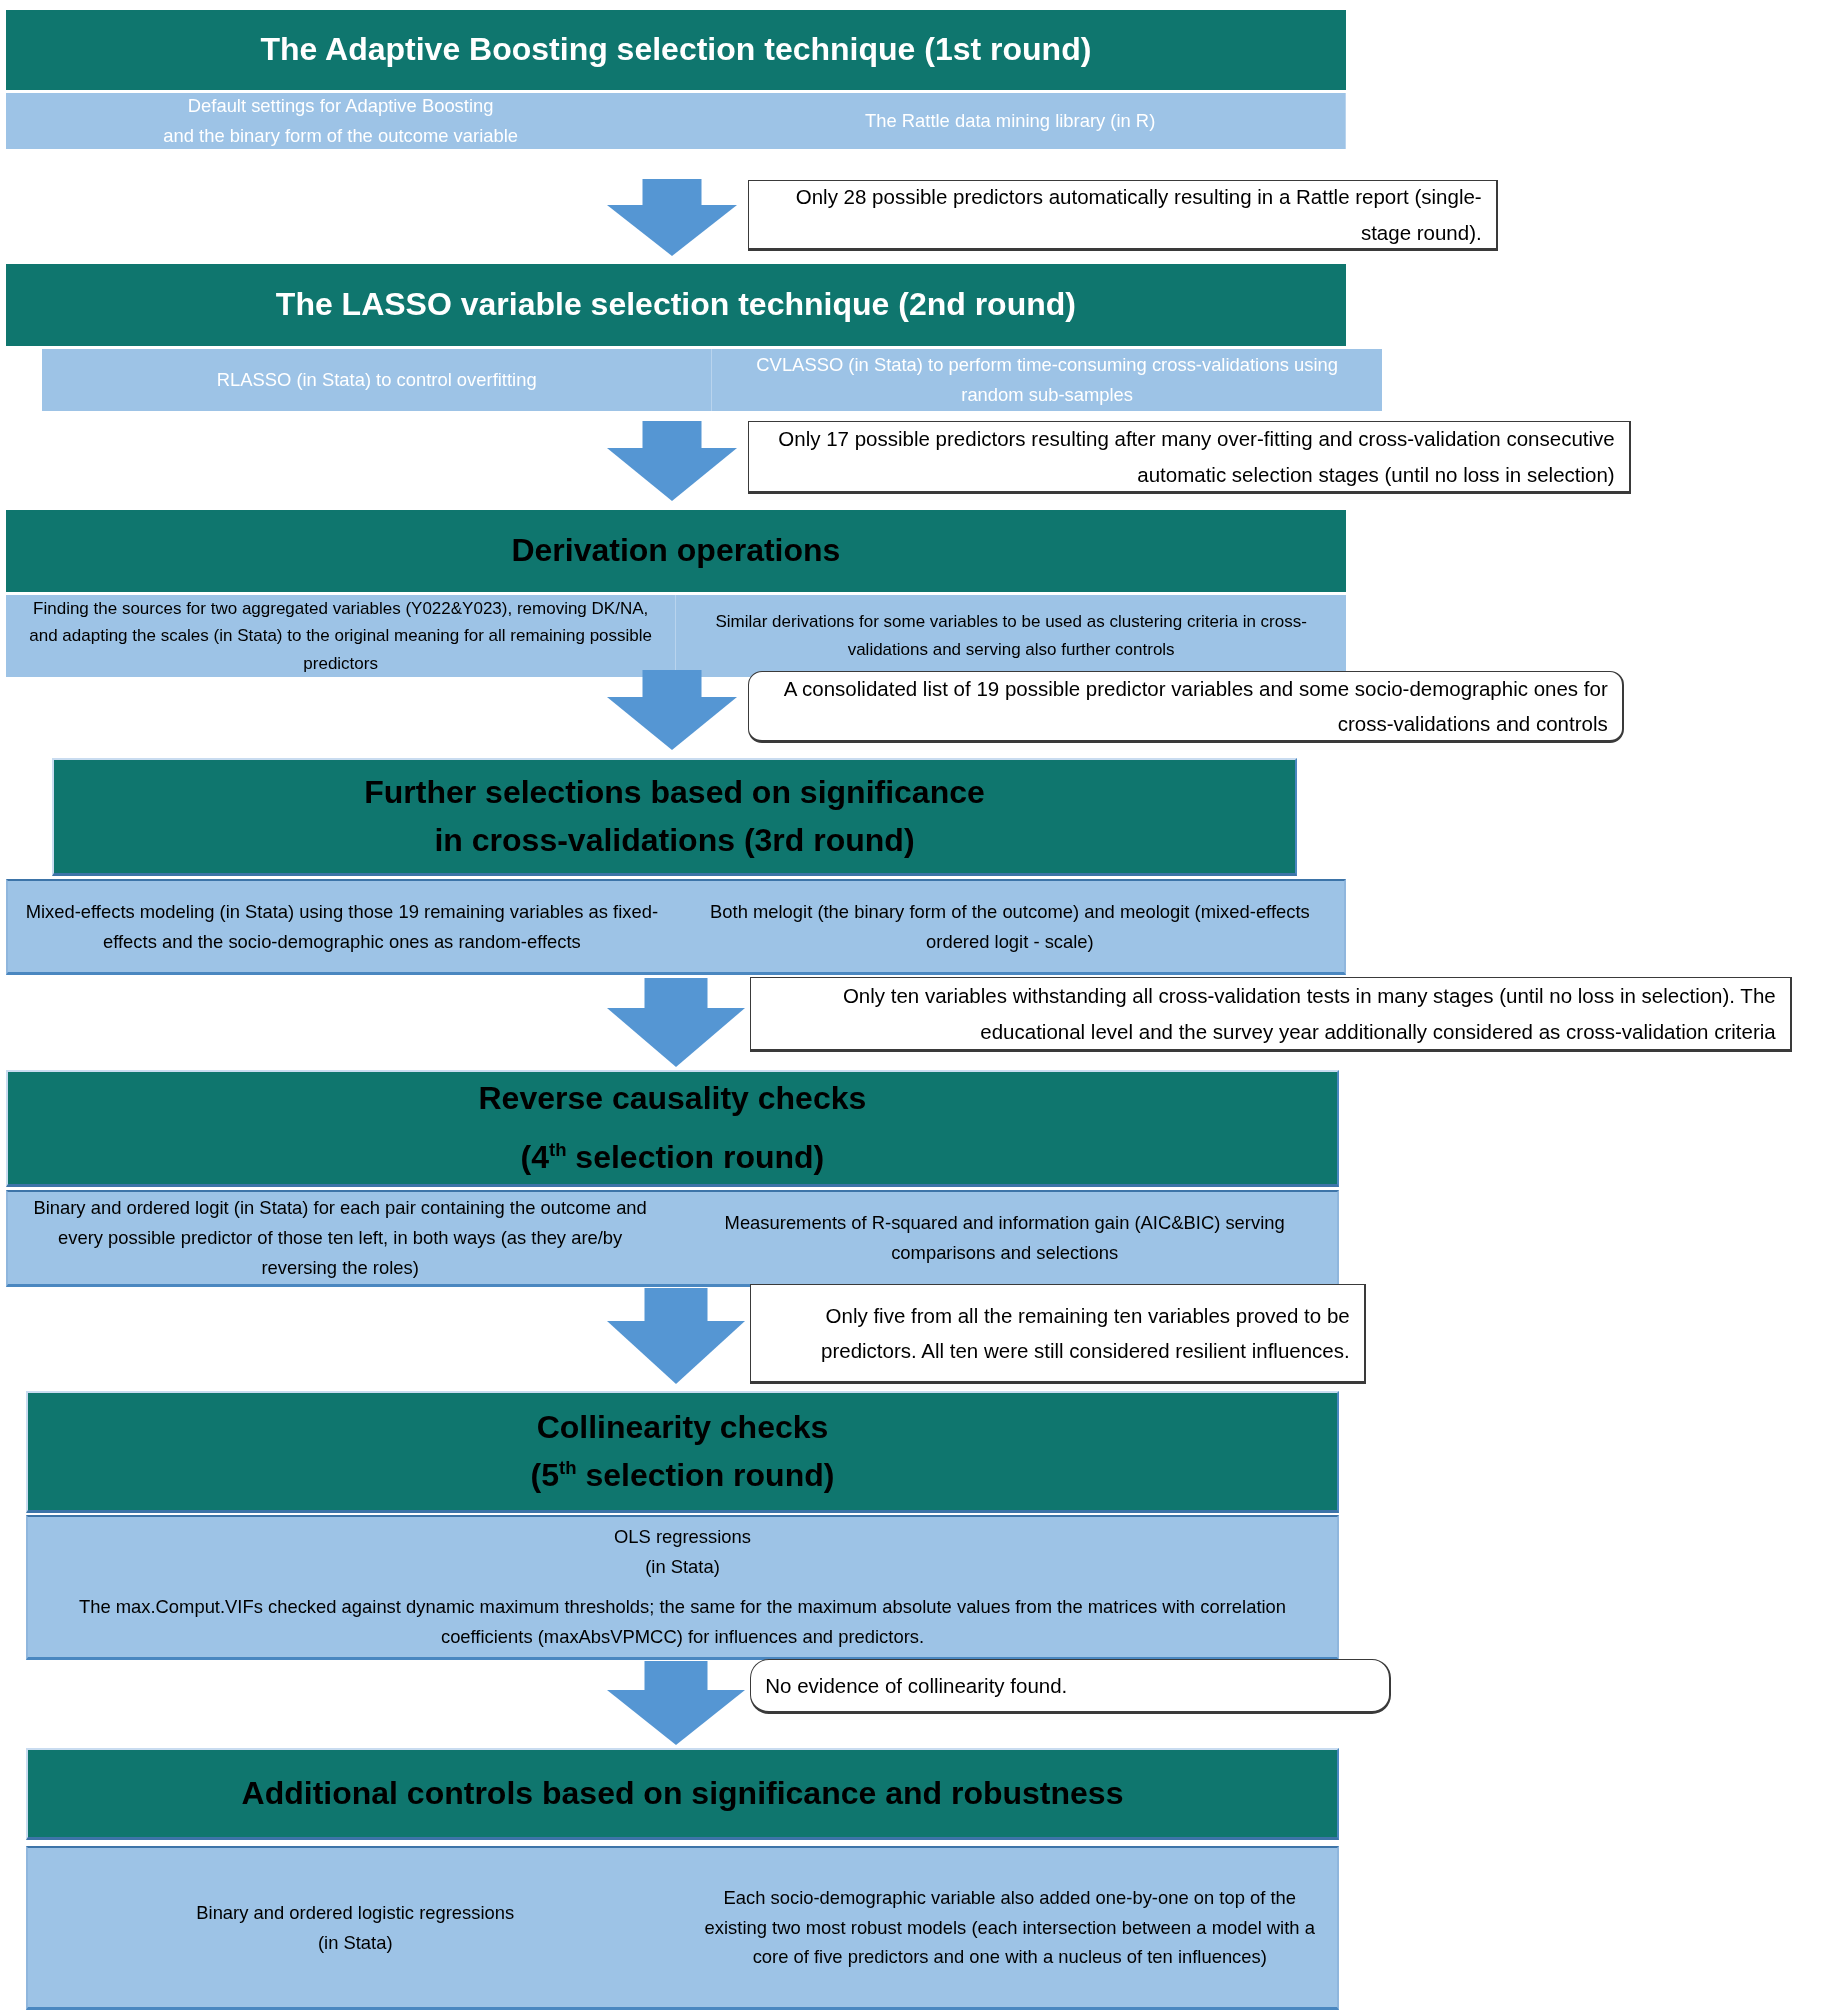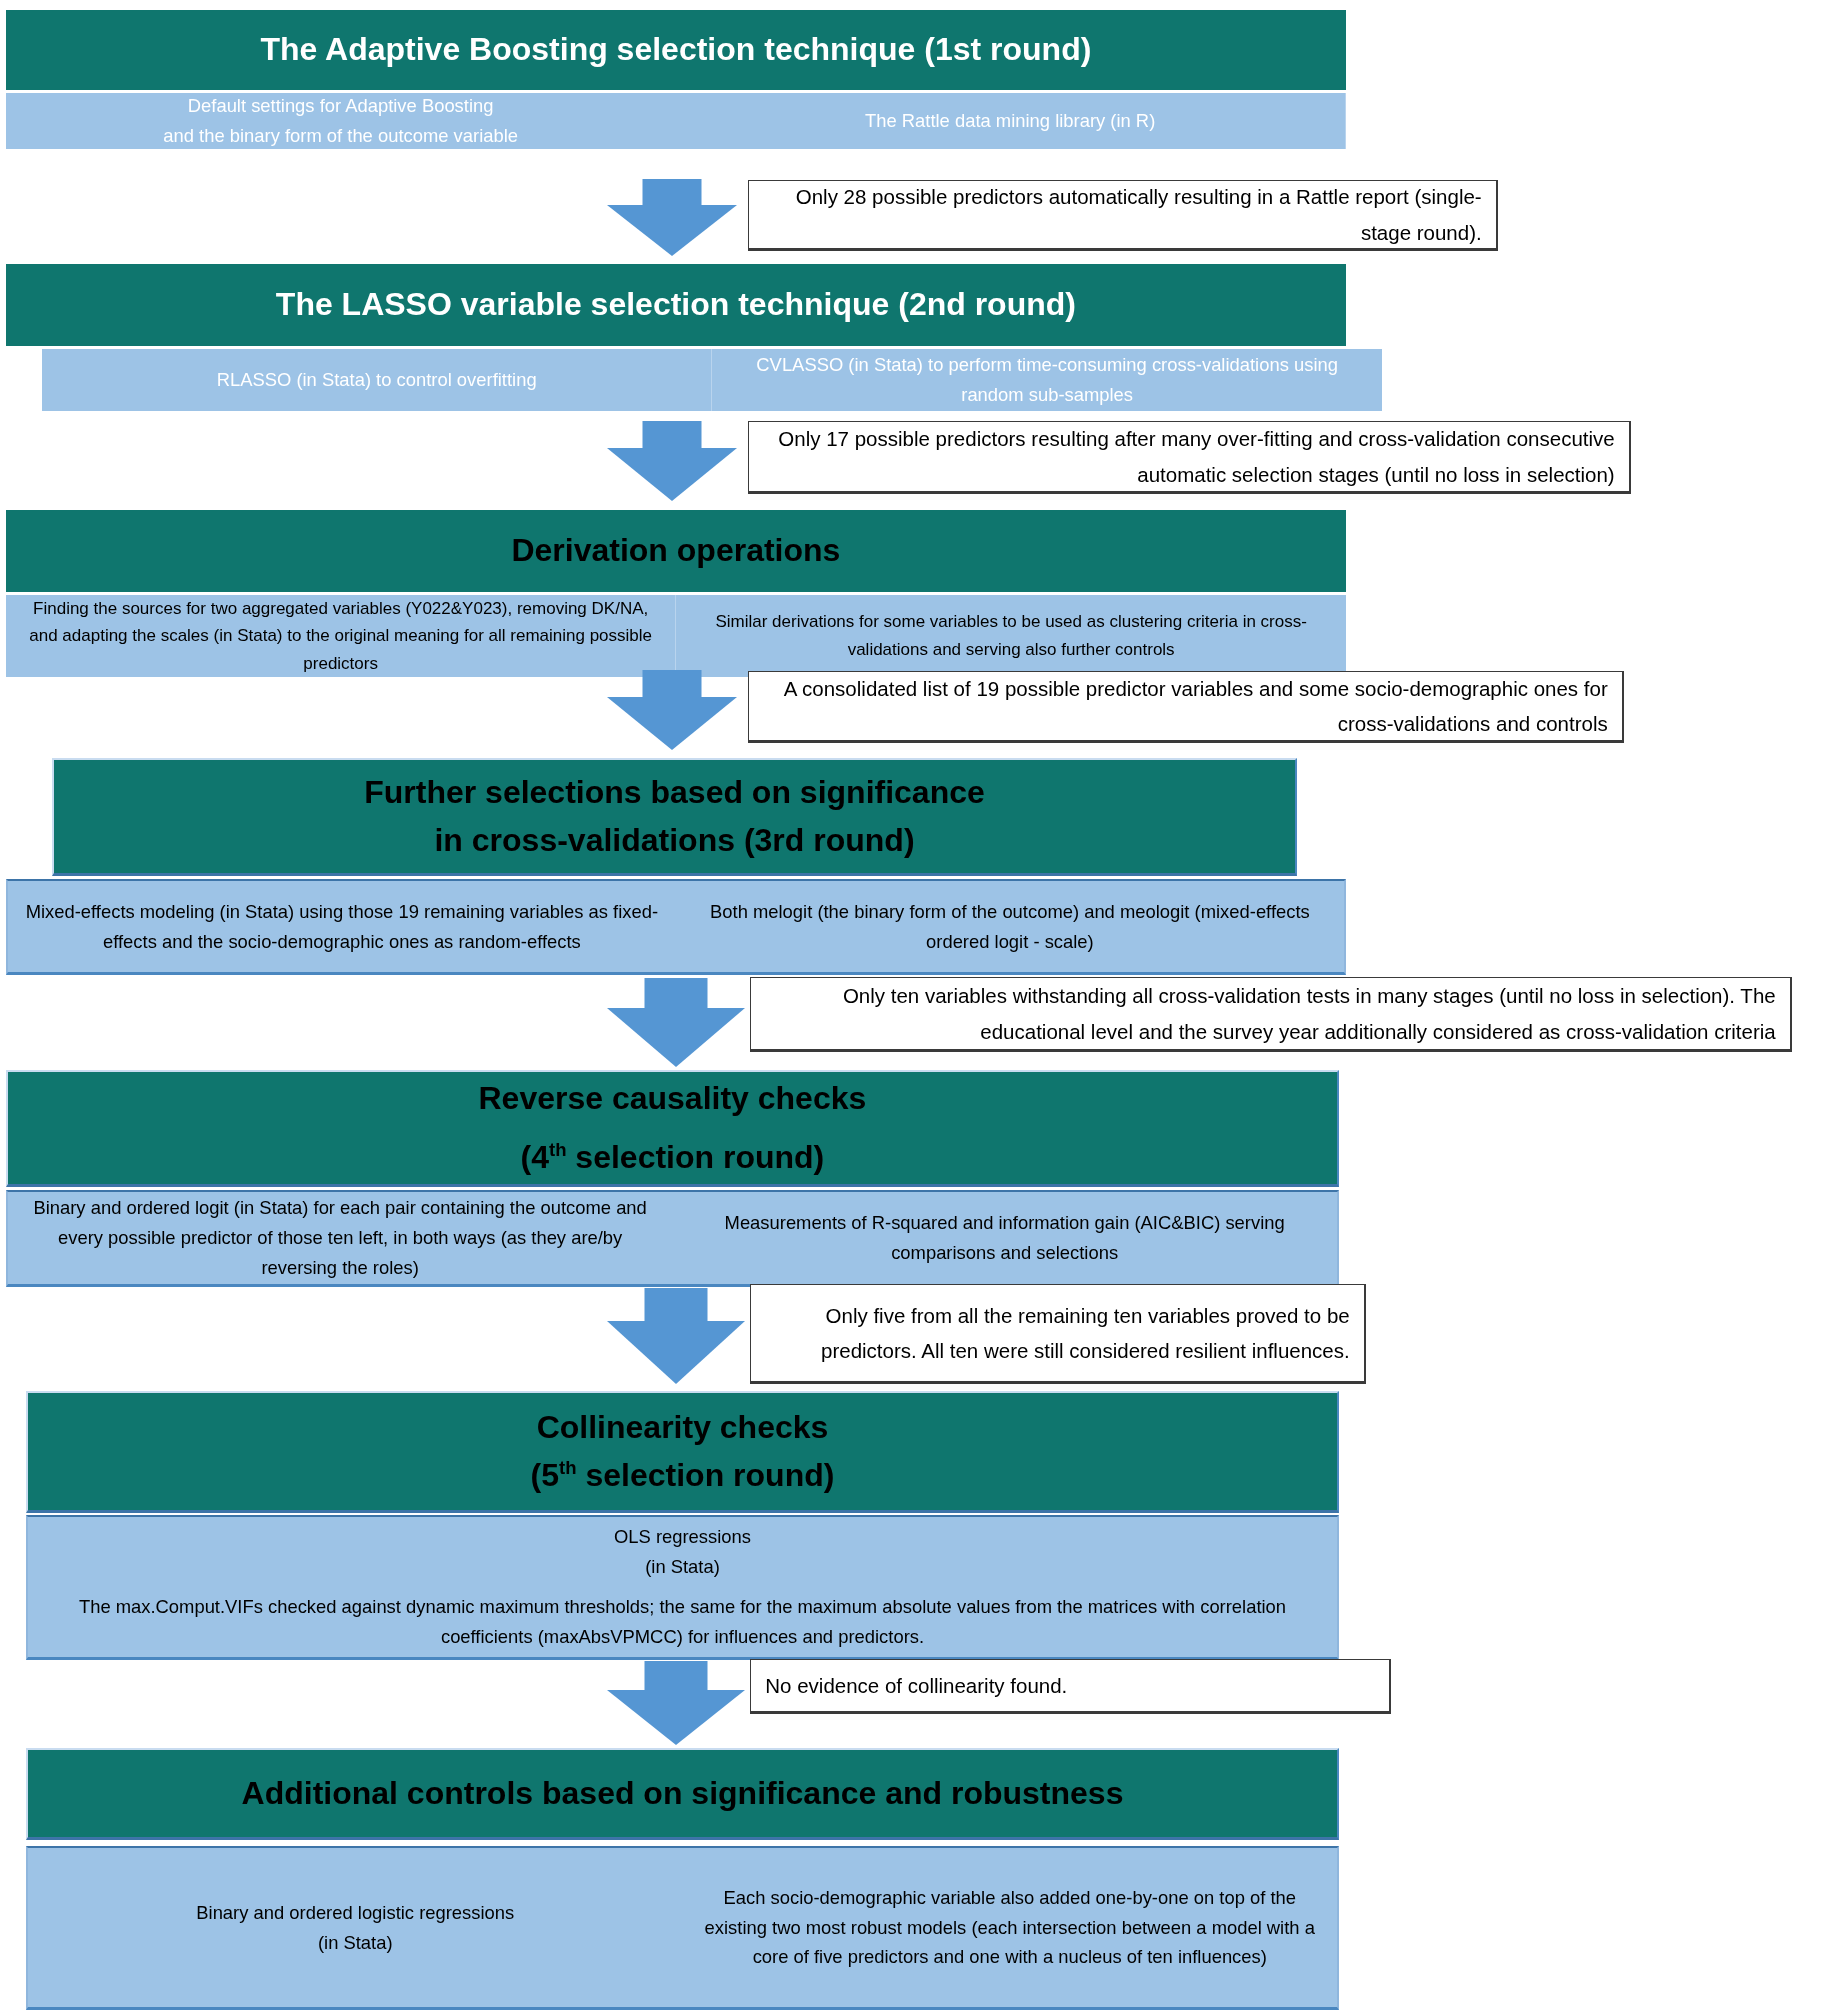--- a/index.html
+++ b/index.html
@@ -148,21 +148,21 @@
       <span>Finding the sources for two aggregated variables (Y022&amp;Y023), removing DK/NA, and adapting the scales (in Stata) to the original meaning for all remaining possible predictors</span>
     </div>
     <div class="subcell">
       <span>Similar derivations for some variables to be used as clustering criteria in cross-validations and serving also further controls</span>
     </div>
   </div>
   <div class="arrow" style="left:607px; top:670px; width:130px; height:80px;">
     <div class="shaft" style="width:59px; height:47px;"></div>
     <div class="head" style="height:53px;"></div>
   </div>
-  <div class="note" style="left:748px; top:671px; width:876px; height:72px; font-size:20.5px;">
+  <div class="note" style="left:748px; top:671px; width:876px; height:72px; font-size:20.5px;border-radius:14px;">
     <span>A consolidated list of 19 possible predictor variables and some socio-demographic ones for cross-validations and controls</span>
   </div>
 
   <div class="header-bar dark-text bordered" style="left:52px; top:758px; width:1245px; height:118px; font-size:32px; flex-direction:column;">
     <span>Further selections based on significance</span>
     <span style="margin-top:9.2px;">in cross-validations (3rd round)</span>
   </div>
   <div class="subrow dark-text bordered" style="left:5.9px; top:879px; width:1340px; height:96px; font-size:18.4px;">
     <div class="subcell">
       <span>Mixed-effects modeling (in Stata) using those 19 remaining variables as fixed-effects and the socio-demographic ones as random-effects</span>
@@ -213,21 +213,21 @@
 (in Stata)</span>
     </div>
     <div class="subcell">
       <span>The max.Comput.VIFs checked against dynamic maximum thresholds; the same for the maximum absolute values from the matrices with correlation coefficients (maxAbsVPMCC) for influences and predictors.</span>
     </div>
   </div>
   <div class="arrow" style="left:607px; top:1661px; width:138px; height:84px;">
     <div class="shaft" style="width:63px; height:47px;"></div>
     <div class="head" style="height:55px;"></div>
   </div>
-  <div class="note" style="left:750px; top:1659px; width:641px; height:55px; font-size:20.5px;">
+  <div class="note" style="left:750px; top:1659px; width:641px; height:55px; font-size:20.5px;border-radius:19px;">
     <span>No evidence of collinearity found.</span>
   </div>
 
   <div class="header-bar dark-text bordered" style="left:26px; top:1748px; width:1313px; height:92px; font-size:32px;">
     <span>Additional controls based on significance and robustness</span>
   </div>
   <div class="subrow dark-text bordered" style="left:26px; top:1846px; width:1313px; height:164px; font-size:18.4px;">
     <div class="subcell">
       <span style="white-space:pre-line">Binary and ordered logistic regressions
 (in Stata)</span>

